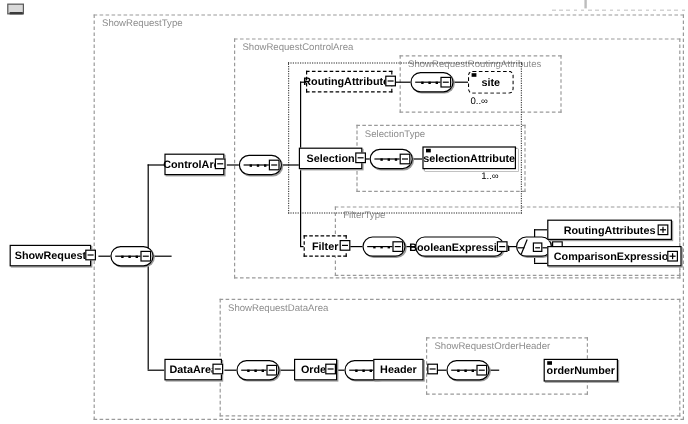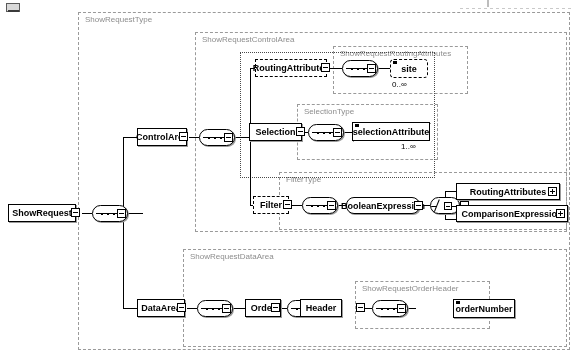--- a/index.html
+++ b/index.html
@@ -420,21 +420,21 @@
   <div class="node" style="left:137px;top:299px;width:48px;height:18px;">
     <span>DataArea</span>
   </div>
   <div class="minus" style="left:177px;top:303px;"></div>
 
   <div class="node" style="left:245px;top:299px;width:36px;height:18px;">
     <span>Order</span>
   </div>
   <div class="minus" style="left:271px;top:303px;"></div>
 
-  <div class="node" style="left:300px;top:299px;width:42px;height:18px;">
+  <div class="node" style="left:311px;top:299px;width:42px;height:18px;">
     <span>Header</span>
   </div>
   <div class="minus" style="left:356px;top:303px;"></div>
 
   <div class="node attr" style="left:416px;top:299px;width:62px;height:19px;">
     <div class="attrtick"></div>
     <span>orderNumber</span>
   </div>
 
 </div>

